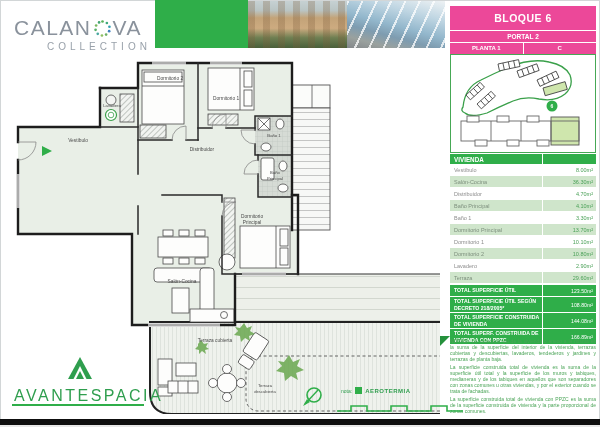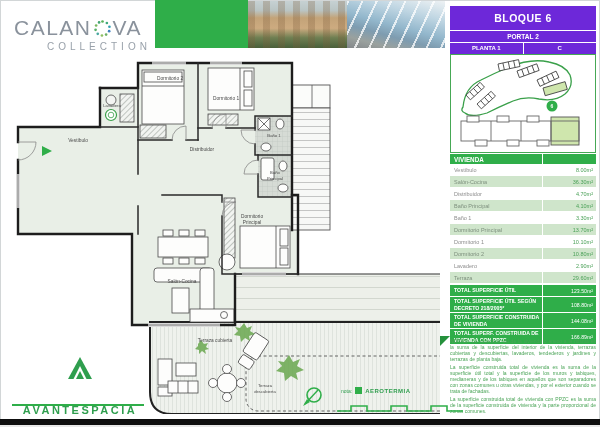--- a/index.html
+++ b/index.html
@@ -18,21 +18,21 @@
   .photo .ph-l{width:99px;height:100%;
      background:
        repeating-linear-gradient(90deg, rgba(125,92,58,.28) 0 7px, rgba(0,0,0,0) 7px 15px),
        linear-gradient(180deg,#c6d1d3 0%,#bac5c4 20%,#c3a378 36%,#cdab80 58%,#6f7f52 78%,#49603a 100%);}
   .photo .ph-r{width:98px;height:100%;
      background:
        repeating-linear-gradient(115deg, rgba(255,255,255,.75) 0 2px, rgba(255,255,255,0) 2px 13px),
        linear-gradient(195deg,#eef2f4 0%,#bed5e2 28%,#93b7cc 52%,#7e9cb0 68%,#9aa19e 84%,#83878a 100%);}
 
   
-  .hdr{position:absolute;left:450px;top:6px;width:146px;background:#6d28d9;color:#fff;text-align:center;}
+  .hdr{position:absolute;left:450px;top:6px;width:146px;background:#ec4899;color:#fff;text-align:center;}
   .hdr .h-blo{height:24px;line-height:24px;font-size:10.5px;font-weight:bold;letter-spacing:.5px;}
   .hdr .h-por{height:11px;line-height:11px;font-size:6.5px;font-weight:bold;border-top:1px solid #fff;}
   .hdr .h-row{display:flex;border-top:1px solid #fff;}
   .hdr .h-row span{height:11px;line-height:11px;font-size:6px;font-weight:bold;flex:1;}
   .hdr .h-row span + span{border-left:1px solid #fff;}
 
   .siteplan{position:absolute;left:450px;top:54px;width:144px;height:97px;background:#fff;
             border:1px solid #46a855;}
 
   .tbl{position:absolute;left:450px;top:154px;width:146px;font-size:5.5px;}
@@ -53,21 +53,21 @@
         border-top:10px solid #25913c;border-left:10px solid transparent;
         transform:scaleX(-1);transform-origin:left;}
 
   .notes{position:absolute;left:450px;top:339px;width:146px;height:78px;overflow:hidden;
          color:#4aa457;font-size:5px;line-height:1.18;text-align:justify;}
   .notes p{margin:0 0 2.5px 0;}
   .notes .nt{font-weight:bold;margin-right:3px;}
 
   
   .flogo{position:absolute;left:14px;top:356px;width:132px;text-align:center;}
-  .flogo .ftext{color:#2f9e4e;font-weight:bold;font-size:11px;letter-spacing:2.5px;margin-top:20px;}
+  .flogo .ftext{color:#2f9e4e;font-weight:normal;font-size:16px;letter-spacing:2.5px;margin-top:3px;}
   .frule{position:absolute;left:12px;top:404px;width:132px;height:2px;background:#2fae49;}
   .compass{position:absolute;left:302px;top:386px;}
   .notaline{position:absolute;left:341px;top:387px;display:flex;align-items:center;gap:3px;color:#2f9e4e;}
   .notaline .nl{font-size:5px;}
   .notaline .sq{width:7px;height:7px;background:#2fae49;display:inline-block;}
   .notaline .aer{font-size:6px;font-weight:bold;letter-spacing:.5px;}
   .scalebar{position:absolute;left:335px;top:400px;}
   .blackbar{position:absolute;left:0;top:419px;width:600px;height:8px;background:#0e0e0e;}
 
   

